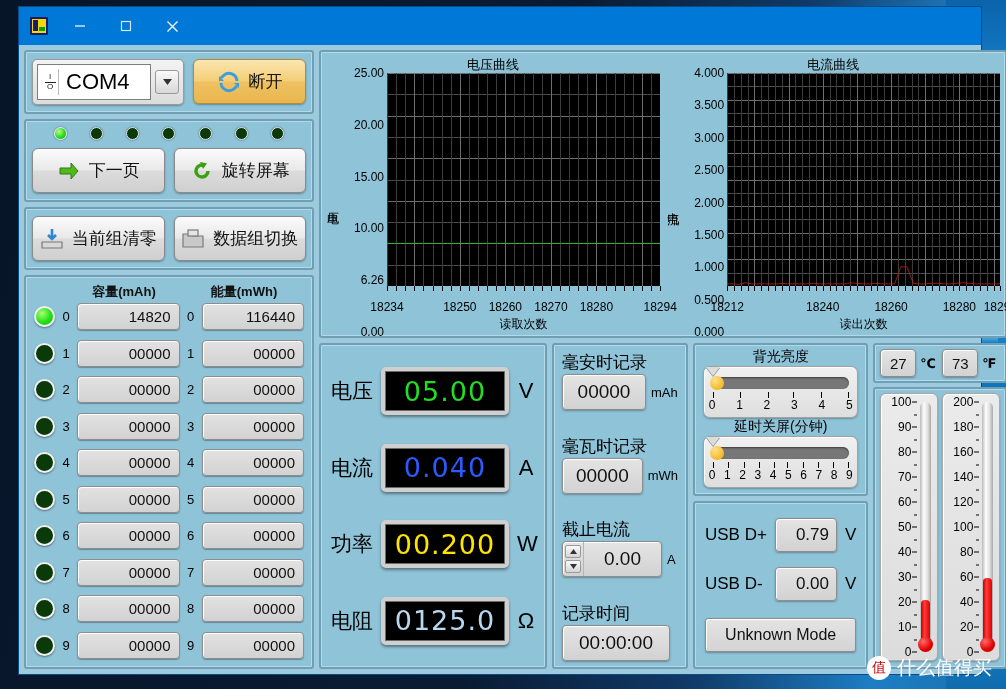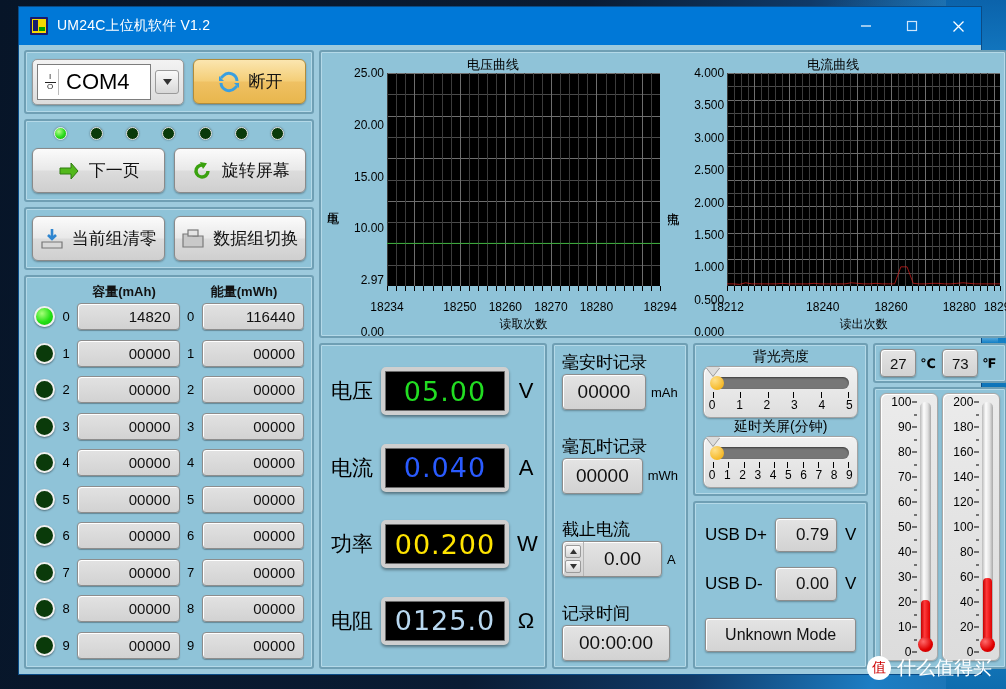--- a/index.html
+++ b/index.html
@@ -208,21 +208,20 @@
 
 <div id="desktop">
   <div class="swoosh"></div>
   <div class="glow"></div>
 </div>
 
 <div id="window">
 
   <div id="titlebar">
     <div class="app-icon"></div>
-    <div class="title">UM24C上位机软件 V1.2</div>
     <div class="win-btn">
       <svg width="12" height="12" viewBox="0 0 12 12">
           <path d="M1 6h10" stroke="#fff" stroke-width="1.2"></path>
         </svg>
     </div>
     <div class="win-btn">
       <svg width="12" height="12" viewBox="0 0 12 12">
           <rect x="1.5" y="1.5" width="9" height="9" fill="none" stroke="#cfe6fb" stroke-width="1.2"></rect>
         </svg>
     </div>
@@ -396,21 +395,21 @@
 
       <div class="panel" id="charts">
         <div class="chart">
           <div class="ctitle">电压曲线</div>
           <div class="cbody">
             <div class="ylab">
               <span>电压</span>
             </div>
             <div class="yticks" id="v-yticks">
                 <div style="top: 100%;">0.00</div>
-                <div style="top: 80%;">2.97</div>
+                <div style="top: 80%;">6.26</div>
                 <div style="top: 60%;">10.00</div>
                 <div style="top: 40%; margin-left: 7px;">15.00</div>
                 <div style="top: 20%;">20.00</div>
                 <div style="top: 0%; margin-left: 6px;">25.00</div>
               </div>
             <div class="plotwrap">
               <div class="plot" id="v-plot">
                   <div class="gh" style="top: 80%;"></div>
                   <div class="gh" style="top: 60%;"></div>
                   <div class="gh" style="top: 40%;"></div>

